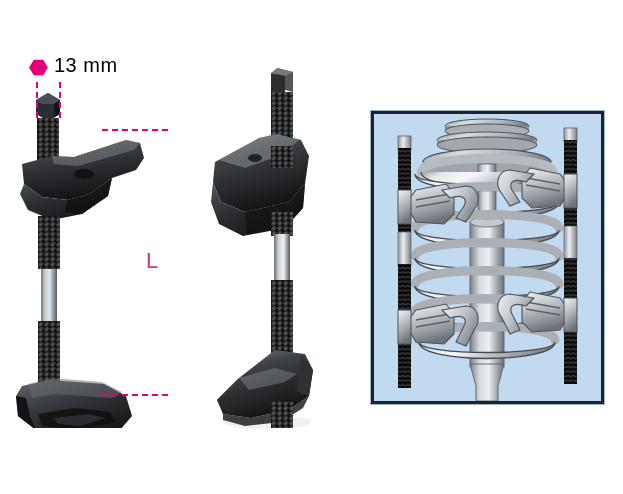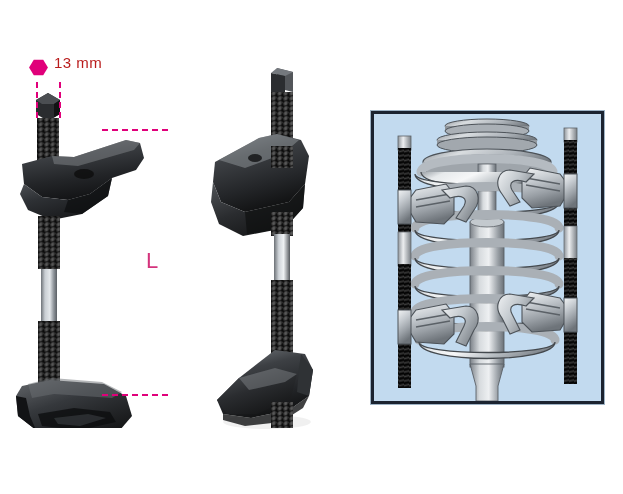--- a/index.html
+++ b/index.html
@@ -1,21 +1,21 @@
 <!DOCTYPE html>
 <html><head>
 <meta charset="utf-8">
 <style>
   html,body{margin:0;padding:0;background:#ffffff;}
   body{width:623px;height:494px;position:relative;overflow:hidden;
        font-family:"Liberation Sans",sans-serif;}
   .stage{position:absolute;inset:0;background:#fff;}
 
   
-  .mm-label{position:absolute;left:54px;top:55px;font-size:15px;color:#b91c1c;
+  .mm-label{position:absolute;left:54px;top:55px;font-size:20px;color:#000000;
             letter-spacing:.5px;line-height:1;white-space:nowrap;}
   .hexicon{position:absolute;left:29px;top:59px;width:19px;height:17px;}
   .l-label{position:absolute;left:146px;top:250px;font-size:22px;color:#d4337c;
            line-height:1;}
 
   
   .dash-h{position:absolute;height:0;border-top:2.5px dashed #e0007a;}
   .dash-v{position:absolute;width:0;border-left:2.5px dashed #e0007a;}
 
   

